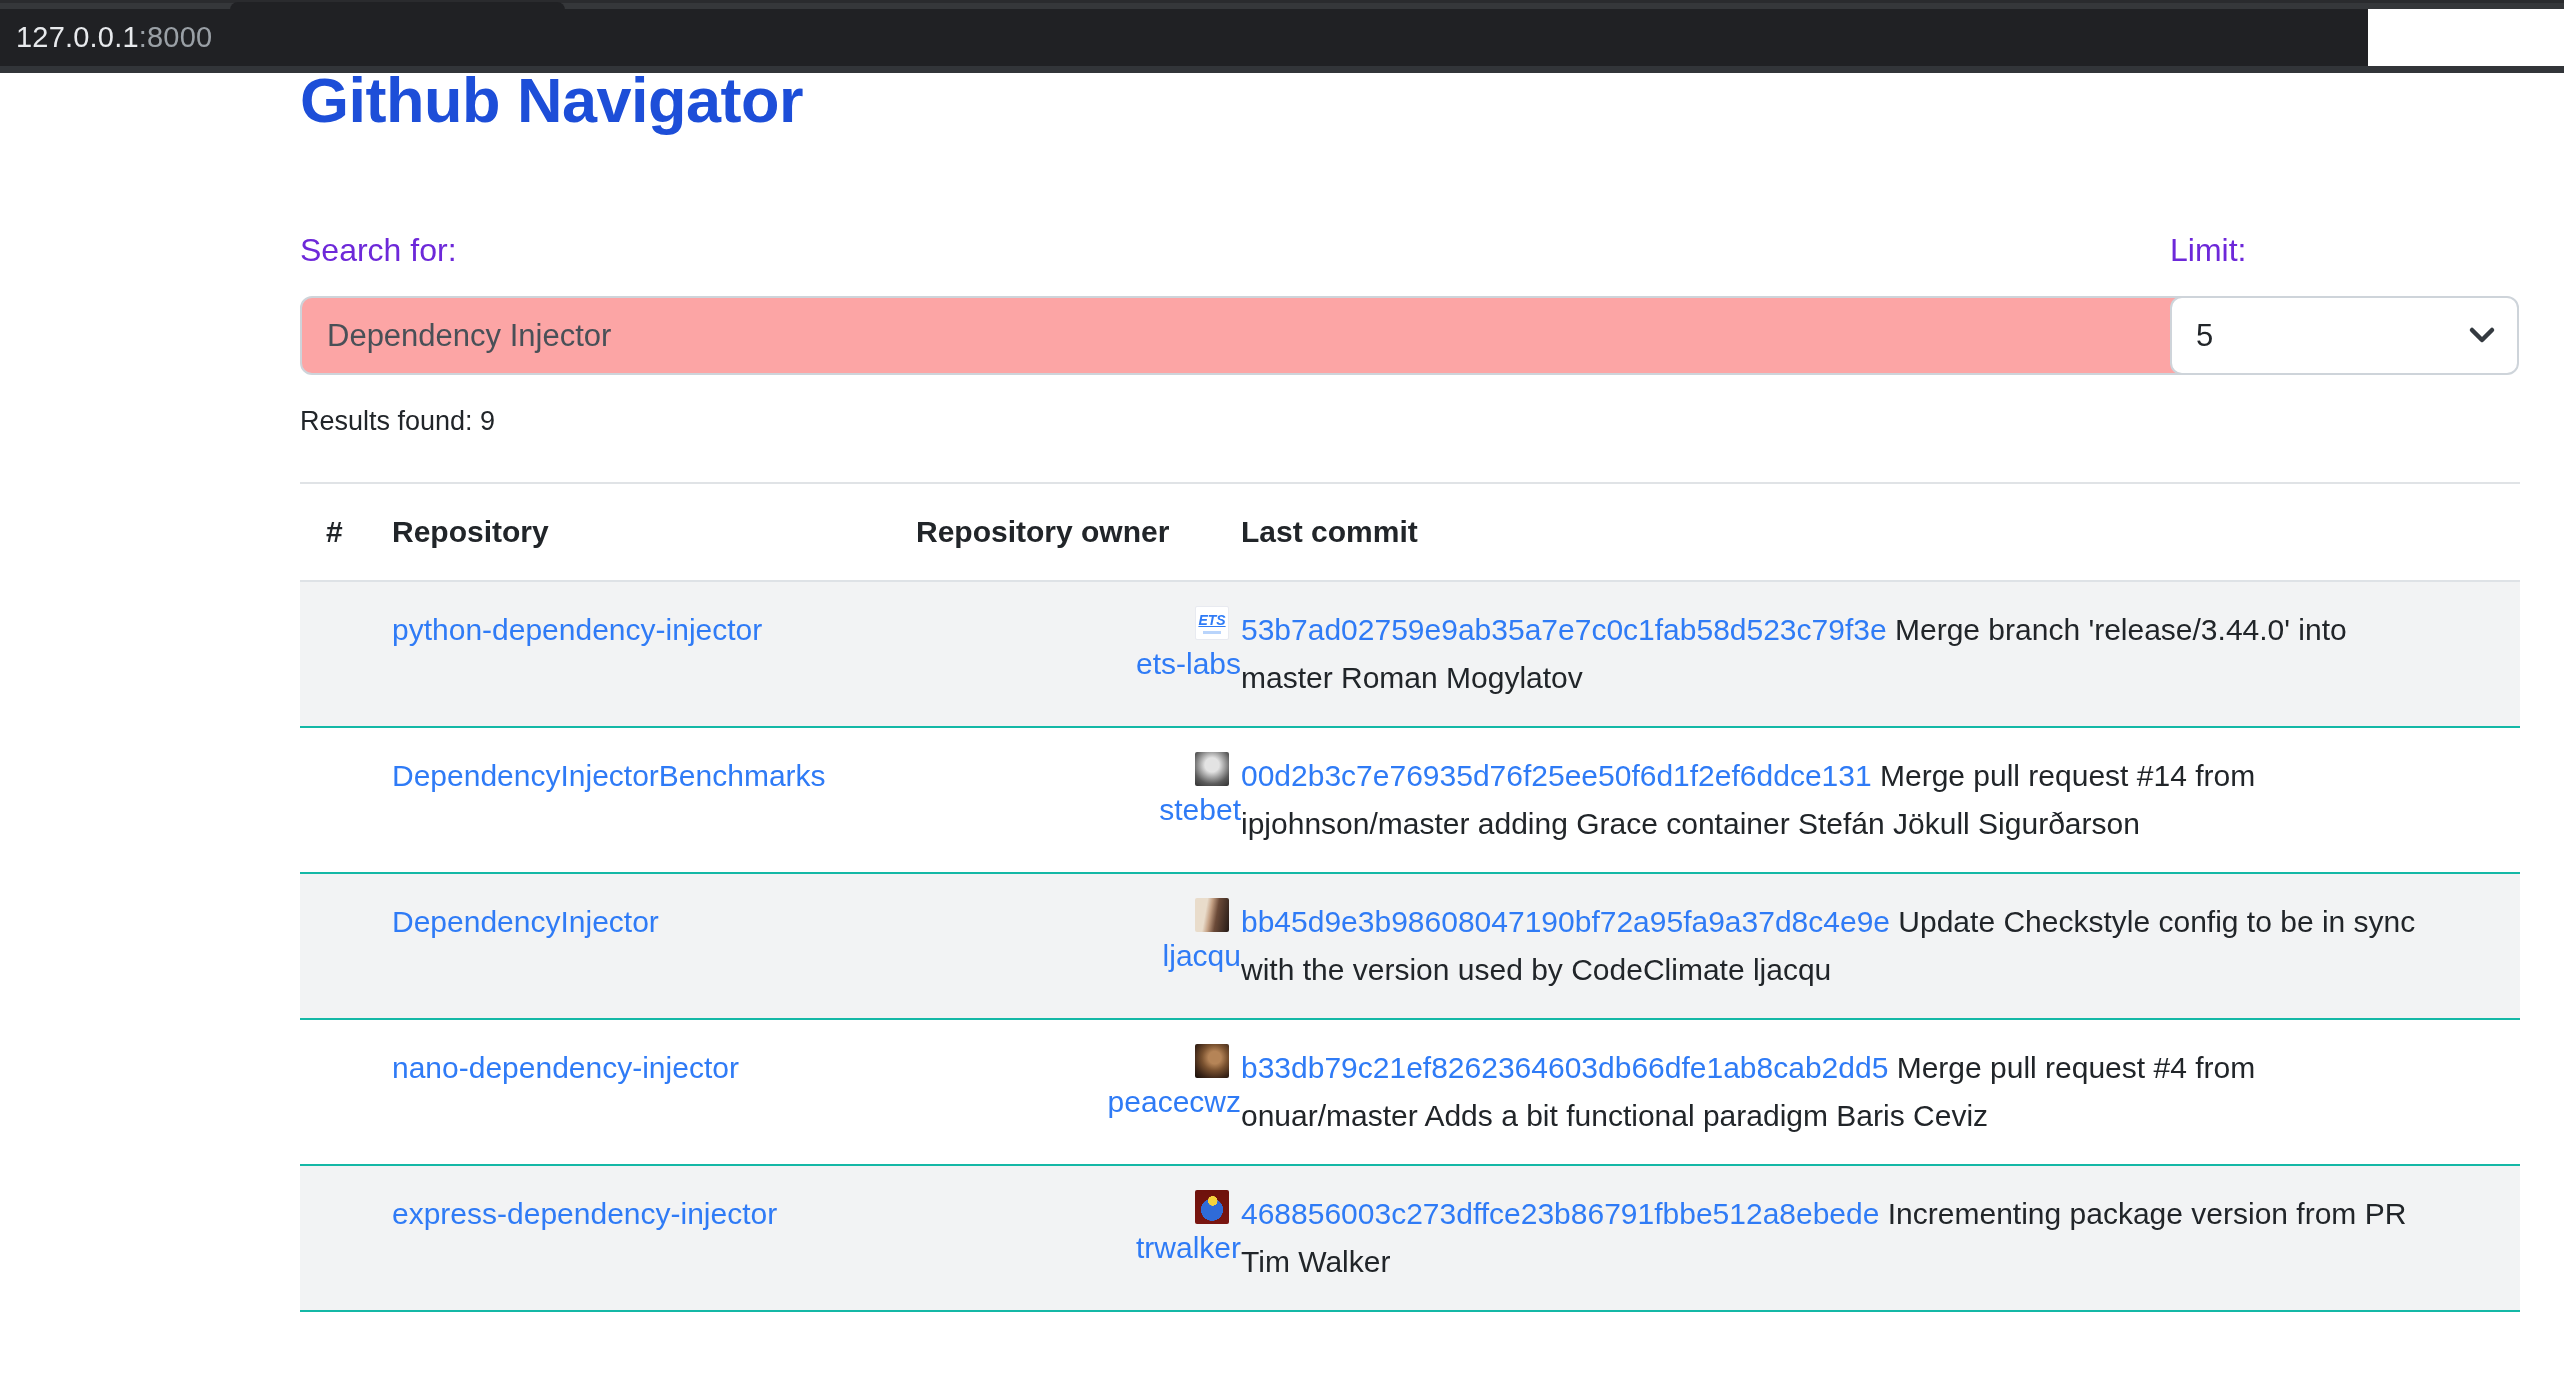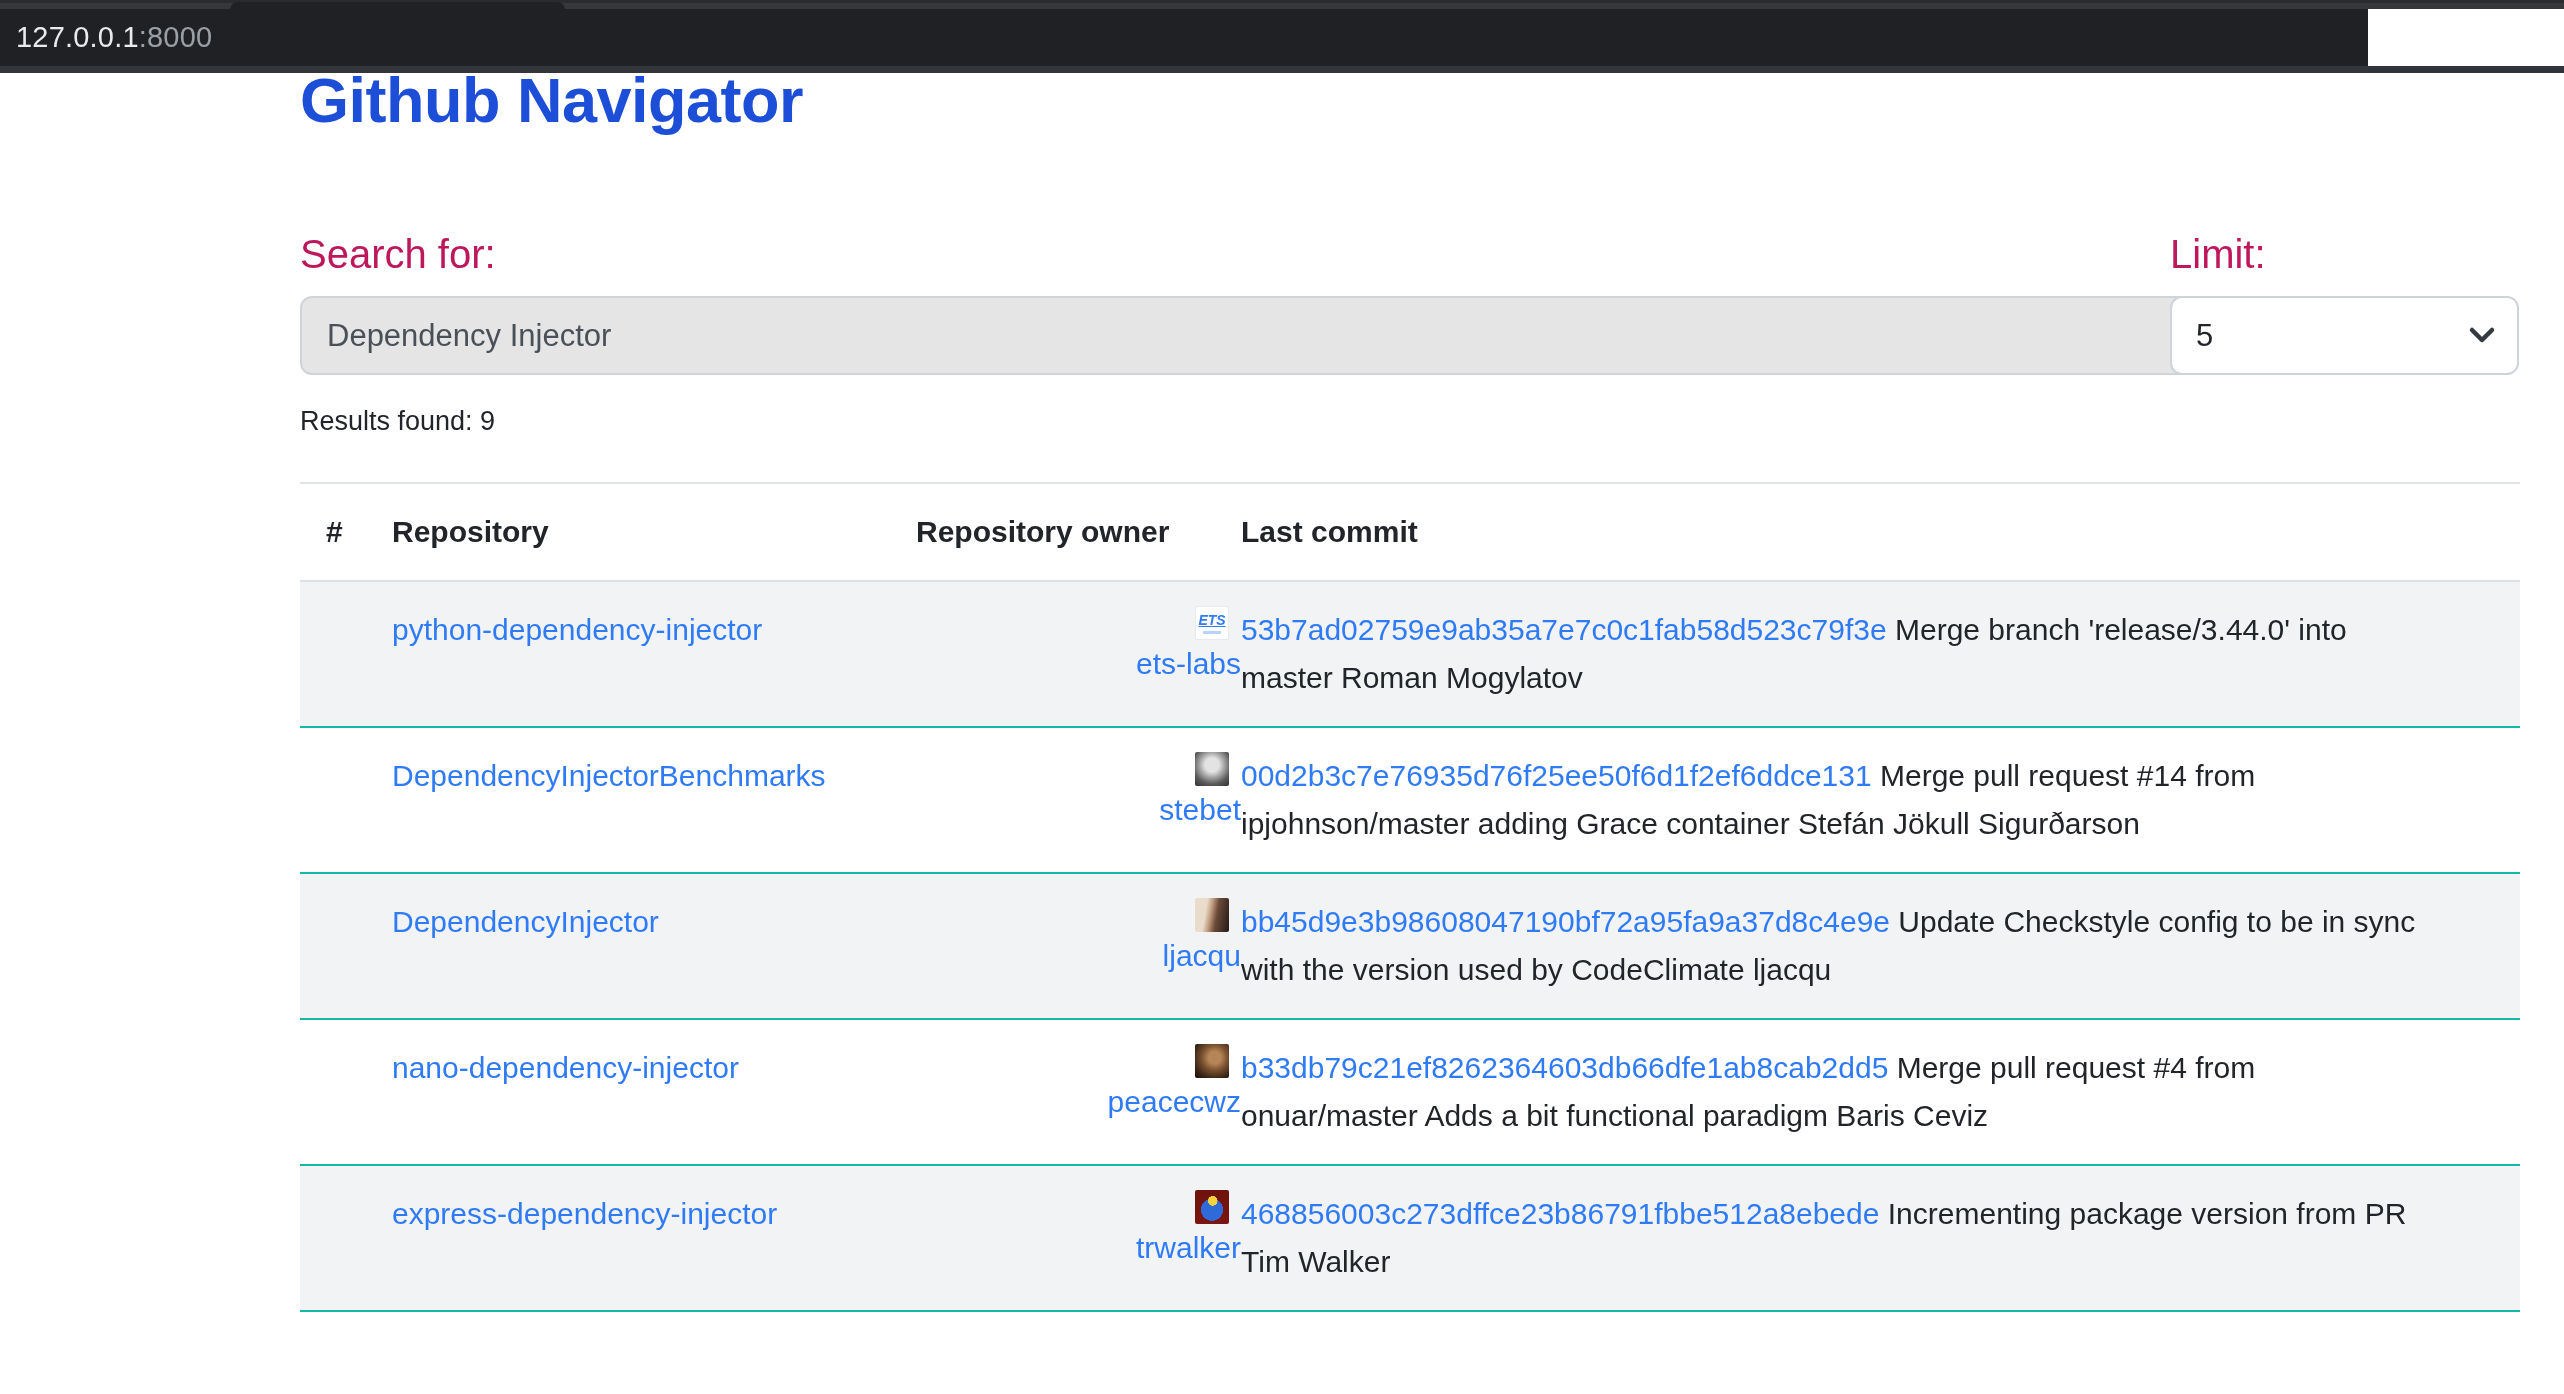--- a/index.html
+++ b/index.html
@@ -27,32 +27,32 @@
 
   
   .page-title {
     position:absolute; left:300px; top:64px;
     font-size:63px; font-weight:700; color:#1d4ed8;
     letter-spacing:-0.5px;
     text-align:center;
   }
   .field-label {
     position:absolute; top:232px;
-    font-size:40px; color:#be185d;
+    font-size:32px; color:#6d28d9;
   }
   .lbl-search { left:300px; }
   .lbl-limit  { left:2170px; }
 
   .search-input {
     position:absolute; left:300px; top:296px;
     width:2011px; height:79px;
     border:2px solid #ced4da; border-radius:12px;
     font-family:"Liberation Sans", sans-serif;
     font-size:31px; color:#495057;
-    padding:0 0 0 25px; background:#e5e5e5; outline:none;
+    padding:0 0 0 25px; background:#fca5a5; outline:none;
   }
   .limit-wrap { position:absolute; left:2170px; top:296px; width:349px; height:79px; }
   .limit-select {
     width:100%; height:100%;
     border:2px solid #ced4da; border-radius:12px;
     background:#fff; color:#212529;
     font-family:"Liberation Sans", sans-serif;
     font-size:31px; padding-left:24px;
     -webkit-appearance:none; appearance:none; outline:none;
   }

